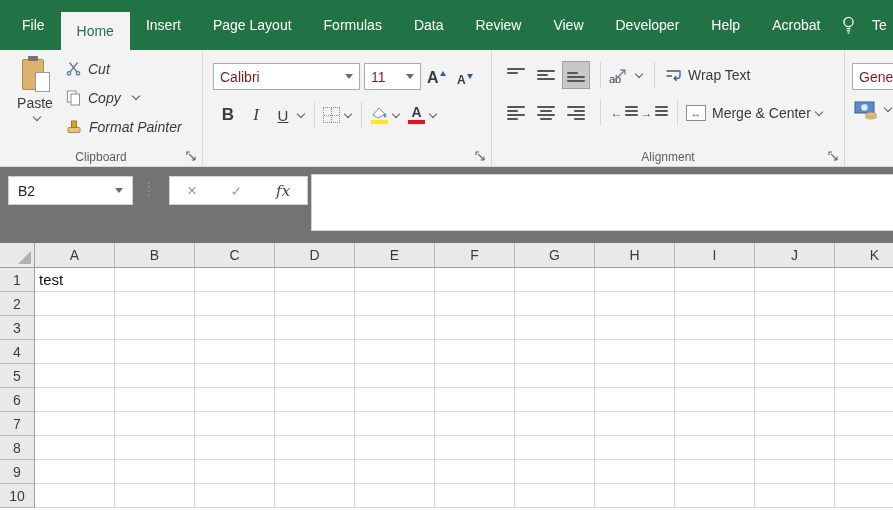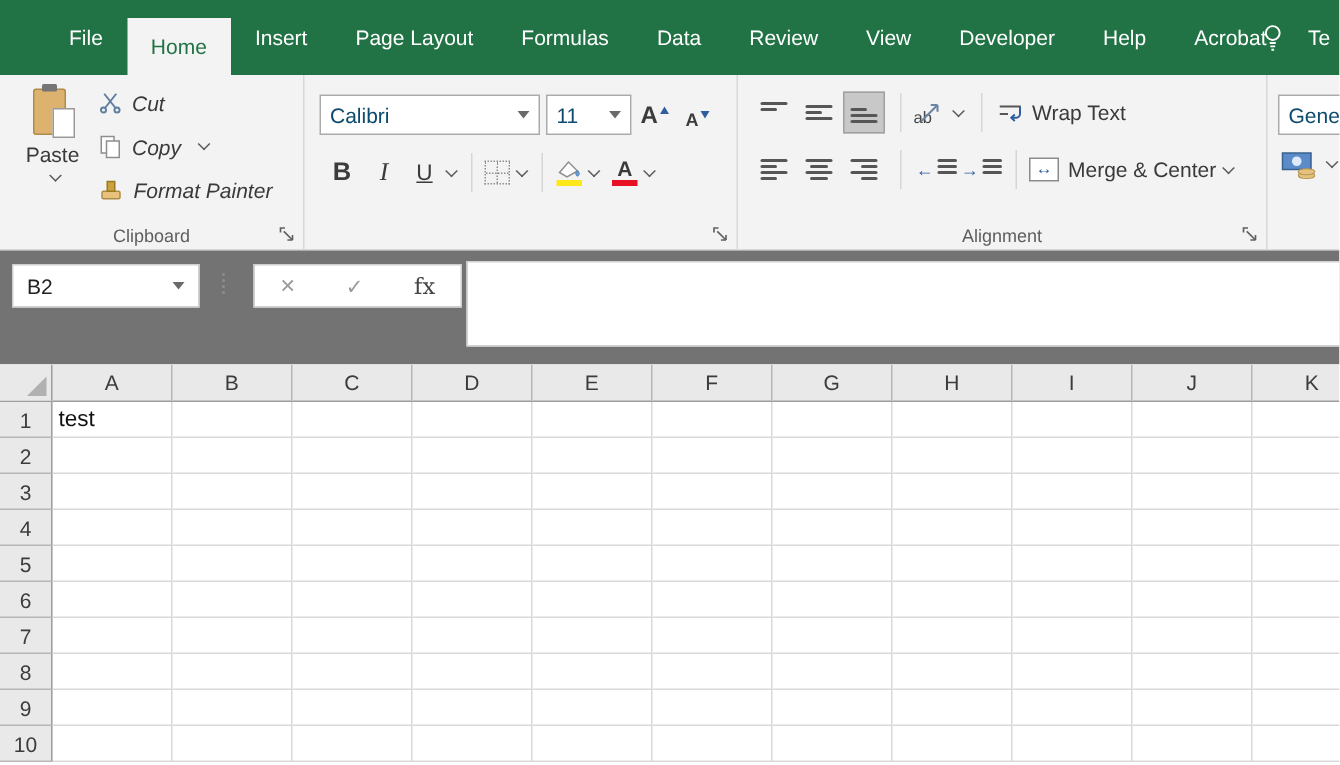--- a/index.html
+++ b/index.html
@@ -1,34 +1,34 @@
 <!DOCTYPE html>
 <html><head>
 <meta charset="utf-8">
 <style>
   html,body{margin:0;padding:0;width:893px;height:510px;overflow:hidden;
     font-family:"Liberation Sans",sans-serif;background:#fff;position:relative;}
   *{box-sizing:border-box;}
 
   
-  .tabbar{position:absolute;top:0;left:0;right:0;height:50px;background:#217346;display:flex;align-items:stretch;padding-left:24px;}
+  .tabbar{position:absolute;top:0;left:0;right:0;height:50px;background:#217346;display:flex;align-items:stretch;}
   .tabs{display:flex;align-items:stretch;margin-left:6px;}
   .tab{color:#fff;font-size:14px;padding:0 16px;display:flex;align-items:center;height:50px;cursor:default;white-space:nowrap;}
   .tab.active{background:#f3f3f3;color:#217346;height:38px;margin-top:12px;align-self:flex-start;}
   .tellme{position:absolute;left:840px;top:0;height:50px;display:flex;align-items:center;gap:15px;color:#fff;font-size:14px;}
 
   
   .ribbon{position:absolute;top:50px;left:0;right:0;height:117px;background:#f3f3f3;border-bottom:1px solid #d9d9d9;color:#3a3a3a;}
   .group{position:absolute;top:0;bottom:0;border-right:1px solid #d8d8d8;}
   .group-label{position:absolute;bottom:2px;left:0;right:0;text-align:center;font-size:12px;color:#5e5e5e;}
   .launcher{position:absolute;right:5px;bottom:4px;width:11px;height:11px;}
   .sep{width:1px;background:#d6d6d6;height:26px;margin:0 8px;}
   .chev{display:inline-block;width:6px;height:6px;border-right:1.4px solid #5a5a5a;border-bottom:1.4px solid #5a5a5a;transform:rotate(45deg);margin:0 2px 3px 5px;}
   .darr{width:0;height:0;border-left:4px solid transparent;border-right:4px solid transparent;border-top:5px solid #6a6a6a;}
-  .combo{background:#fff;border:1px solid #ababab;display:flex;align-items:center;font-size:14px;color:#0c4a6e;padding:0 6px;justify-content:space-between;}
+  .combo{background:#fff;border:1px solid #ababab;display:flex;align-items:center;font-size:14px;color:#7f1d1d;padding:0 6px;justify-content:space-between;}
 
   
   .g-clip{left:0;width:203px;}
   .paste-btn{position:absolute;left:8px;top:6px;width:54px;height:92px;display:flex;flex-direction:column;align-items:center;gap:3px;}
   .pastei{position:relative;width:30px;height:36px;}
   .pastei .board{position:absolute;left:2px;top:3px;width:22px;height:31px;background:#ddb26e;border:1px solid #b08b47;border-radius:2px;}
   .pastei .clipp{position:absolute;left:8px;top:0;width:10px;height:5px;background:#757575;border-radius:1px;}
   .pastei .sheet{position:absolute;right:0;bottom:0;width:15px;height:20px;background:#fff;border:1px solid #9a9a9a;}
   .paste-label{font-size:14px;}
   .clip-rows{position:absolute;left:66px;top:4px;display:flex;flex-direction:column;font-style:italic;}
@@ -83,21 +83,21 @@
   .num-row{position:absolute;left:9px;top:49px;display:flex;align-items:center;}
 
   
   .frow{position:absolute;top:167px;left:0;right:0;height:76px;background:#737373;}
   .namebox{position:absolute;left:8px;top:9px;width:125px;height:29px;background:#fff;border:1px solid #cfcfcf;display:flex;align-items:center;justify-content:space-between;padding:0 9px;font-size:14px;color:#222;}
   .kebab{position:absolute;left:148px;top:15px;display:flex;flex-direction:column;gap:2px;}
   .kebab i{width:2px;height:2px;background:#8f8f8f;border-radius:50%;}
   .fxbox{position:absolute;left:169px;top:9px;width:139px;height:29px;background:#fff;border:1px solid #cfcfcf;display:flex;align-items:center;justify-content:space-around;}
   .fx-cancel{color:#9a9a9a;font-size:17px;}
   .fx-enter{color:#9a9a9a;font-size:14px;}
-  .fx-fx{font-family:"DejaVu Serif",serif;font-size:15px;color:#444;}
+  .fx-fx{font-family:"DejaVu Serif",serif;font-style:italic;font-size:15px;color:#444;}
   .fbar{position:absolute;left:311px;top:7px;right:-5px;height:57px;background:#fff;border:1px solid #d2d2d2;}
 
   
   .grid{position:absolute;top:243px;left:0;width:893px;height:267px;background:#fff;overflow:hidden;}
   .hrow{display:flex;height:25px;border-bottom:1px solid #9e9e9e;background:#e9e9e9;}
   .corner{width:35px;min-width:35px;position:relative;border-right:1px solid #9e9e9e;background:#e9e9e9;}
   .corner .tri{position:absolute;right:3px;bottom:3px;width:0;height:0;border-left:13px solid transparent;border-bottom:13px solid #b1b1b1;}
   .col-h{width:80px;min-width:80px;border-right:1px solid #b7b7b7;display:flex;align-items:center;justify-content:center;font-size:14px;color:#3c3c3c;}
   .grid-row{display:flex;height:24px;}
   .row-h{width:35px;min-width:35px;background:#e9e9e9;border-right:1px solid #9e9e9e;border-bottom:1px solid #b7b7b7;display:flex;align-items:center;justify-content:center;font-size:14px;color:#3c3c3c;}

